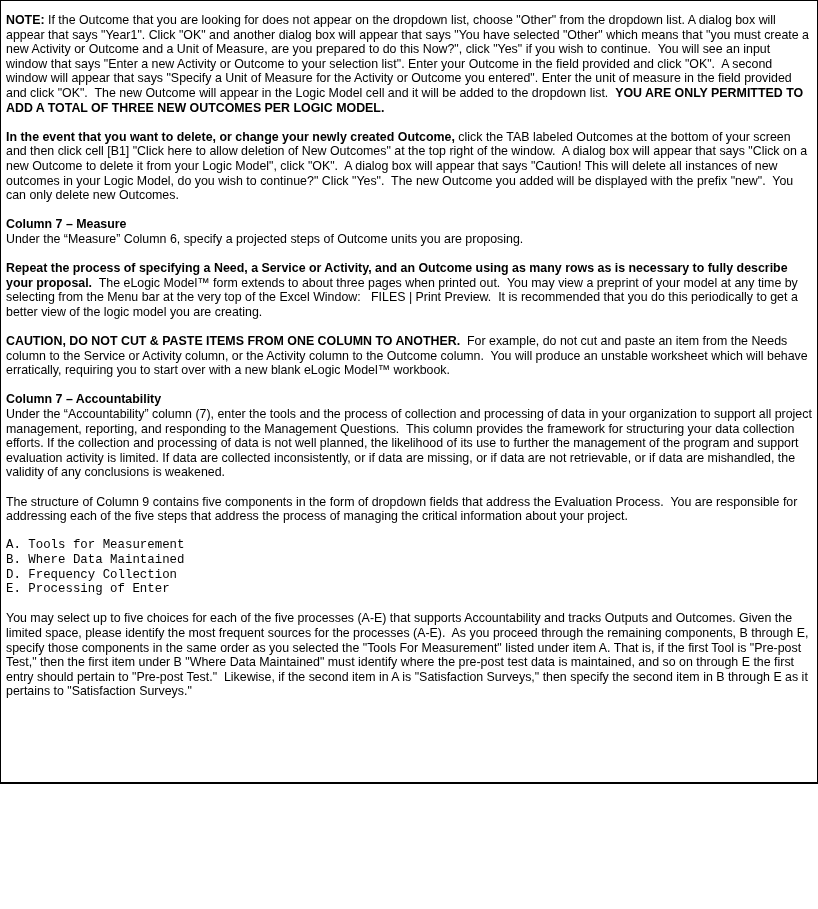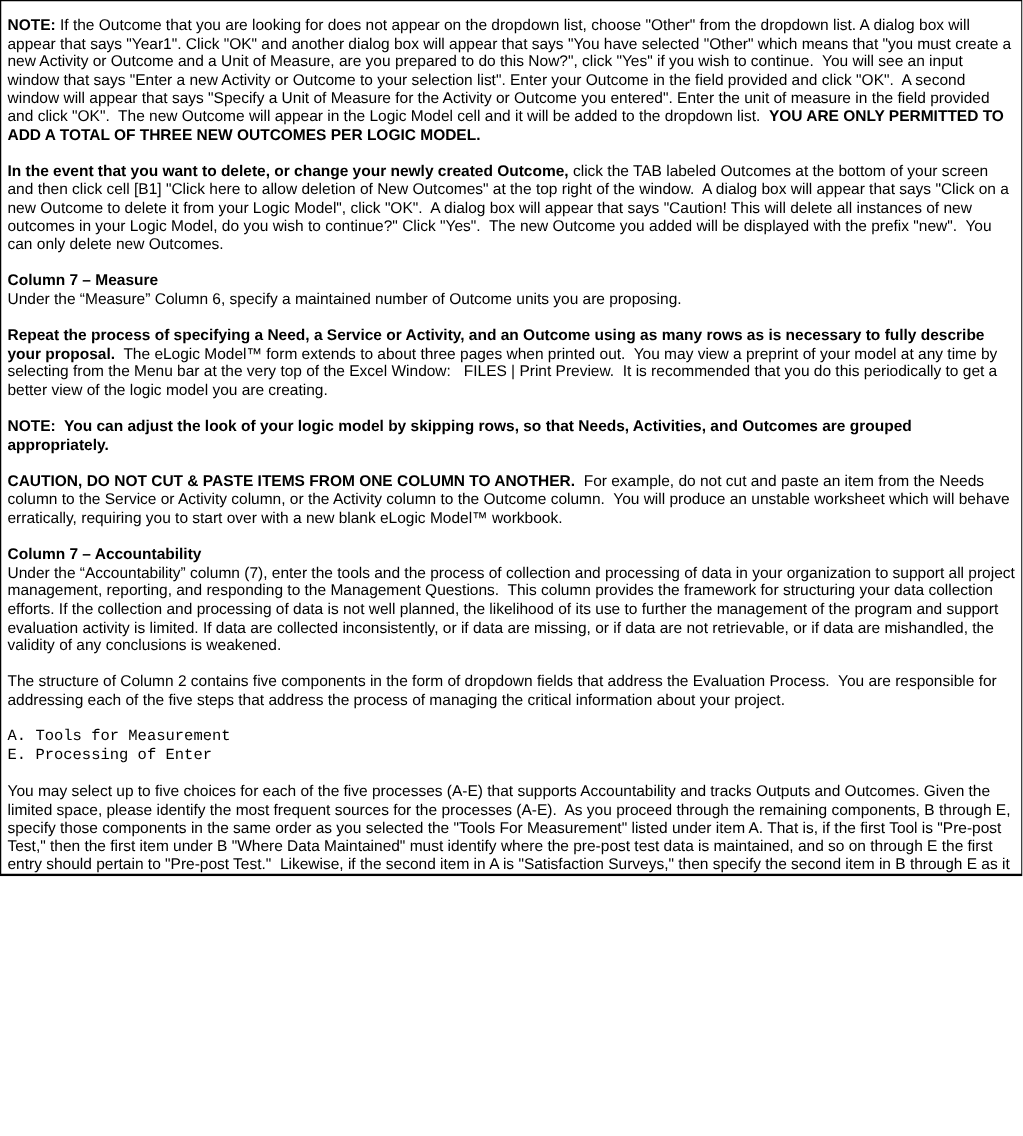--- a/index.html
+++ b/index.html
@@ -2,21 +2,21 @@
 <html><head>
 <meta charset="utf-8">
 <style>
   html, body {
     margin: 0;
     padding: 0;
     background: #ffffff;
   }
   .page {
     width: 818px;
-    height: 701px;
+    height: 784px;
     box-sizing: border-box;
     background: #ffffff;
     border: 1px solid #000000;
     border-bottom-width: 2px;
     padding: 12px 4px 0 5px;
     font-family: "Liberation Sans", "DejaVu Sans", sans-serif;
     font-size: 12.4px;
     line-height: 14.6px;
     color: #000000;
     overflow: hidden;
@@ -35,29 +35,28 @@
 </style>
 </head>
 <body>
 
 <div class="page">
   <div class="block"><span class="b">NOTE:</span><span> If the Outcome that you are looking for does not appear on the dropdown list, choose "Other" from the dropdown list. A dialog box will appear that says "Year1". Click "OK" and another dialog box will appear that says "You have selected "Other" which means that "you must create a new Activity or Outcome and a Unit of Measure, are you prepared to do this Now?", click "Yes" if you wish to continue.  You will see an input window that says "Enter a new Activity or Outcome to your selection list". Enter your Outcome in the field provided and click "OK".  A second window will appear that says "Specify a Unit of Measure for the Activity or Outcome you entered". Enter the unit of measure in the field provided and click "OK".  The new Outcome will appear in the Logic Model cell and it will be added to the dropdown list.  </span><span class="b">YOU ARE ONLY PERMITTED TO ADD A TOTAL OF THREE NEW OUTCOMES PER LOGIC MODEL.</span></div>
 
   <div class="block"><span class="b">In the event that you want to delete, or change your newly created Outcome,</span><span> click the TAB labeled Outcomes at the bottom of your screen and then click cell [B1] "Click here to allow deletion of New Outcomes" at the top right of the window.  A dialog box will appear that says "Click on a new Outcome to delete it from your Logic Model", click "OK".  A dialog box will appear that says "Caution! This will delete all instances of new outcomes in your Logic Model, do you wish to continue?" Click "Yes".  The new Outcome you added will be displayed with the prefix "new".  You can only delete new Outcomes.</span></div>
 
   <div class="block"><span class="b">Column 7 – Measure
-</span><span>Under the “Measure” Column 6, specify a maintained number of Outcome units you are proposing.</span></div>
+</span><span>Under the “Measure” Column 6, specify a projected steps of Outcome units you are proposing.</span></div>
 
   <div class="block"><span class="b">Repeat the process of specifying a Need, a Service or Activity, and an Outcome using as many rows as is necessary to fully describe your proposal.</span><span>  The eLogic Model™ form extends to about three pages when printed out.  You may view a preprint of your model at any time by selecting from the Menu bar at the very top of the Excel Window:   FILES | Print Preview.  It is recommended that you do this periodically to get a better view of the logic model you are creating.</span></div>
 
-  <div class="block"><span class="b">NOTE:  You can adjust the look of your logic model by skipping rows, so that Needs, Activities, and Outcomes are grouped appropriately.</span></div>
 
   <div class="block"><span class="b">CAUTION, DO NOT CUT &amp; PASTE ITEMS FROM ONE COLUMN TO ANOTHER.</span><span>  For example, do not cut and paste an item from the Needs column to the Service or Activity column, or the Activity column to the Outcome column.  You will produce an unstable worksheet which will behave erratically, requiring you to start over with a new blank eLogic Model™ workbook.</span></div>
 
   <div class="block"><span class="b">Column 7 – Accountability
 </span><span>Under the “Accountability” column (7), enter the tools and the process of collection and processing of data in your organization to support all project management, reporting, and responding to the Management Questions.  This column provides the framework for structuring your data collection efforts. If the collection and processing of data is not well planned, the likelihood of its use to further the management of the program and support evaluation activity is limited. If data are collected inconsistently, or if data are missing, or if data are not retrievable, or if data are mishandled, the validity of any conclusions is weakened.</span></div>
 
-  <div class="block"><span>The structure of Column 2 contains five components in the form of dropdown fields that address the Evaluation Process.  You are responsible for addressing each of the five steps that address the process of managing the critical information about your project.</span></div>
+  <div class="block"><span>The structure of Column 9 contains five components in the form of dropdown fields that address the Evaluation Process.  You are responsible for addressing each of the five steps that address the process of managing the critical information about your project.</span></div>
 
-  <div class="block"><span class="line">A. Tools for Measurement</span><span class="line">E. Processing of Enter</span></div>
+  <div class="block"><span class="line">A. Tools for Measurement</span><span class="line">B. Where Data Maintained</span><span class="line">D. Frequency Collection</span><span class="line">E. Processing of Enter</span></div>
 
   <div class="block"><span>You may select up to five choices for each of the five processes (A-E) that supports Accountability and tracks Outputs and Outcomes. Given the limited space, please identify the most frequent sources for the processes (A-E).  As you proceed through the remaining components, B through E, specify those components in the same order as you selected the "Tools For Measurement" listed under item A. That is, if the first Tool is "Pre-post Test," then the first item under B "Where Data Maintained" must identify where the pre-post test data is maintained, and so on through E the first entry should pertain to "Pre-post Test."  Likewise, if the second item in A is "Satisfaction Surveys," then specify the second item in B through E as it pertains to "Satisfaction Surveys."</span></div>
 </div>
 
 </body></html>

